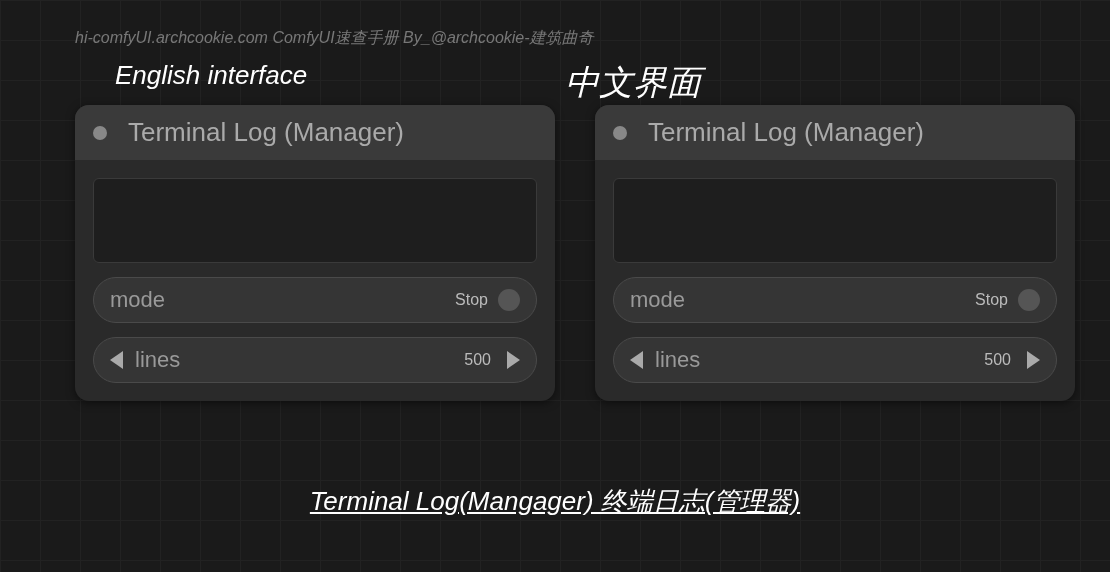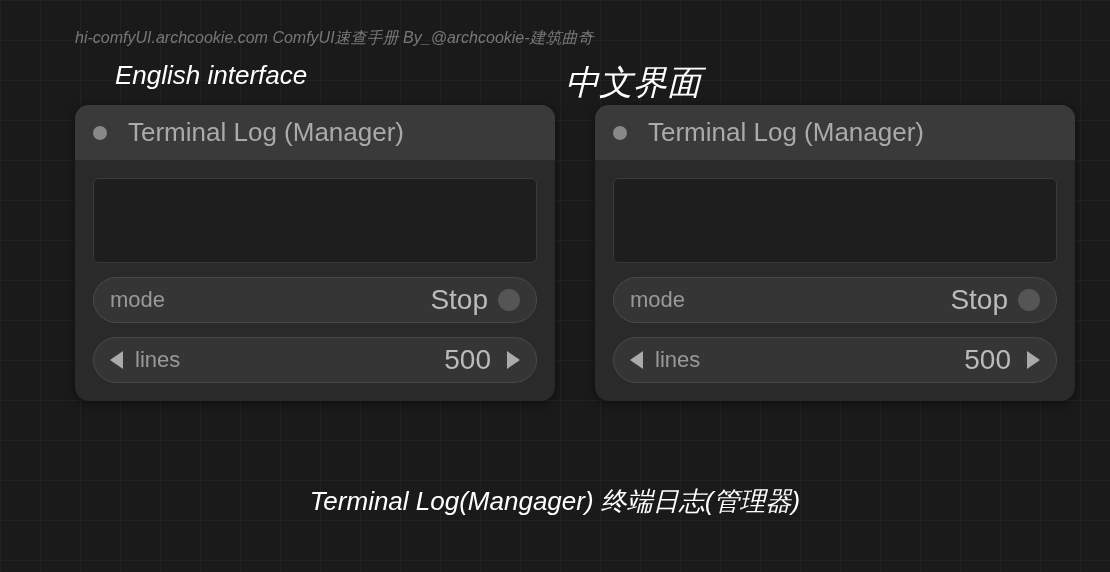--- a/index.html
+++ b/index.html
@@ -116,21 +116,21 @@
       position: relative;
     }
     
     .widget-label {
       font-size: 22px;
       color: #999;
       flex: 1;
     }
     
     .widget-value {
-      font-size: 28px;
+      font-size: 16px;
       color: #bbb;
     }
     
     .toggle-dot {
       width: 22px;
       height: 22px;
       border-radius: 50%;
       background: #555;
       margin-left: 10px;
     }
@@ -158,20 +158,21 @@
     .bottom-caption {
       position: absolute;
       top: 484px;
       left: 0;
       width: 100%;
       text-align: center;
       font-style: italic;
       font-size: 26px;
       color: #fff;
       font-weight: 500;
+      text-decoration: underline;
     }
   </style>
 </head>
 <body>
 
 <div class="watermark">hi-comfyUI.archcookie.com ComfyUI速查手册 By_@archcookie-建筑曲奇</div>
 
 <div class="section-label-en">English interface</div>
 <div class="section-label-cn">中文界面</div>
 

